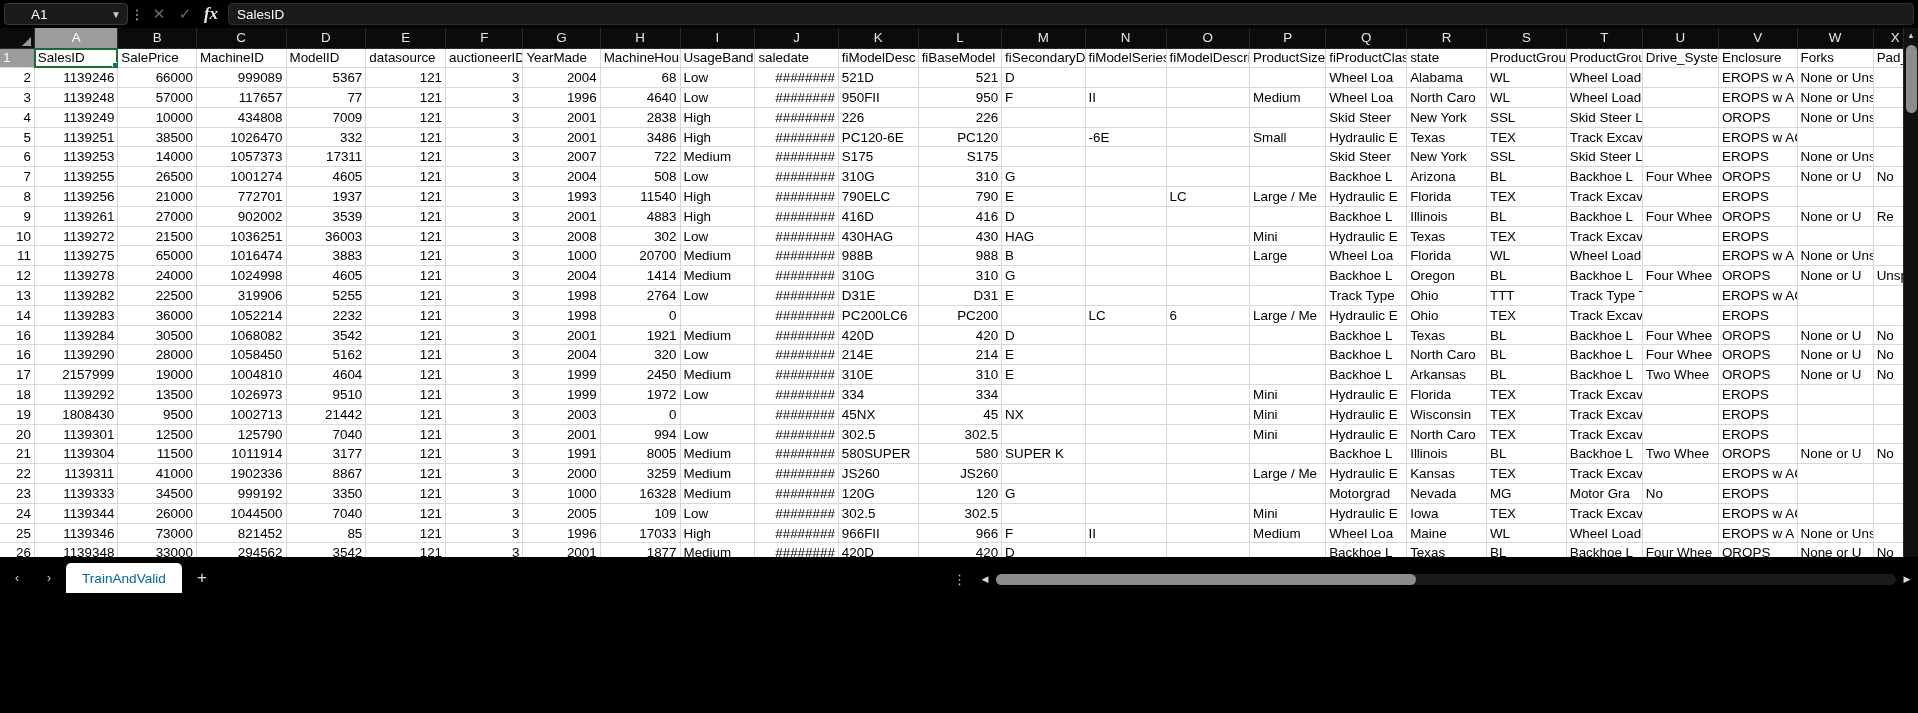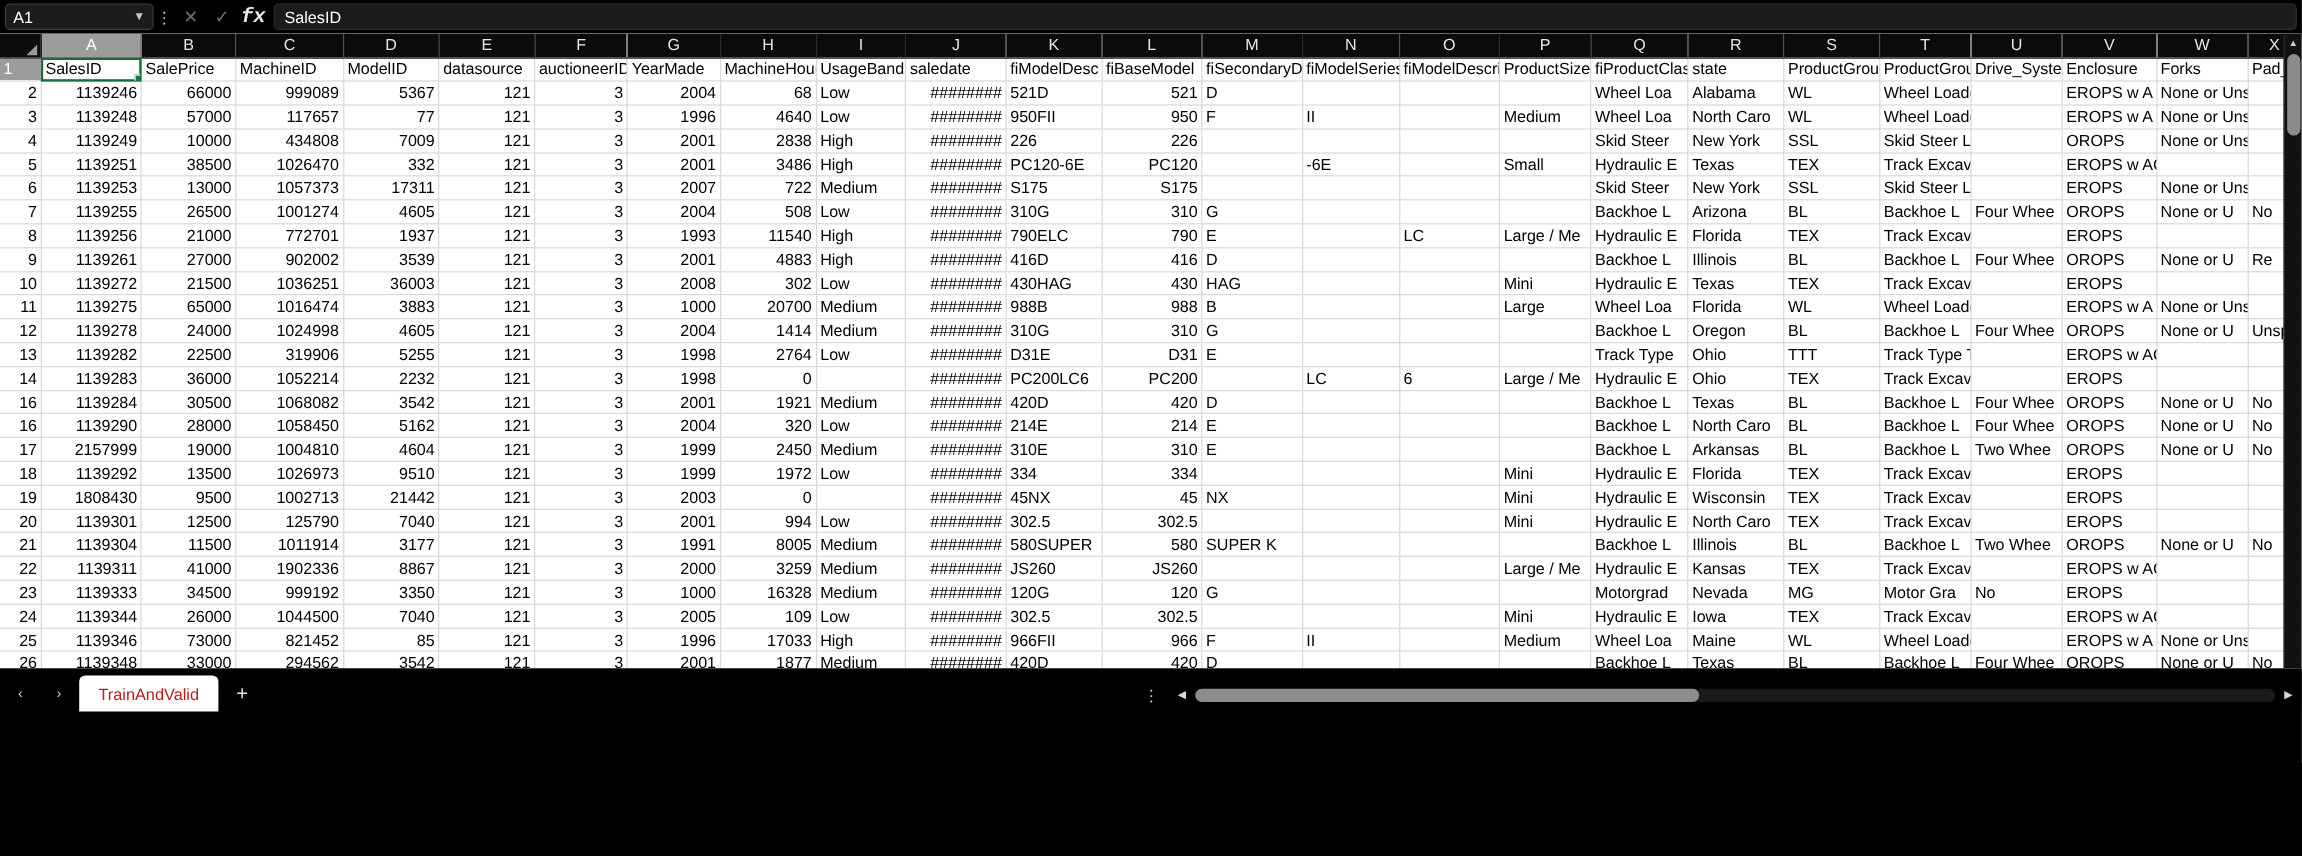--- a/index.html
+++ b/index.html
@@ -21,34 +21,34 @@
   .namebox {
     width: 124px; height: 22px;
     background: #1b1b1b;
     border: 1px solid #3a3a3a;
     border-radius: 4px;
     display: flex; align-items: center;
     padding: 0 6px;
     color: #ffffff;
     font-size: 13.5px;
   }
-  .namebox .nb-text { flex: 1; }
+  .namebox .nb-text { flex: 1; margin-left: 20px; }
   .namebox .nb-chev { font-size: 10px; color: #c8c8c8; }
   .fb-dots {
     width: 18px; text-align: center;
     color: #d0d0d0; font-size: 13px; letter-spacing: 0;
     line-height: 1;
   }
   .fb-btns { display: flex; align-items: center; gap: 0px; }
   .fb-btn {
     width: 26px; height: 22px;
     display: flex; align-items: center; justify-content: center;
     color: #6e6e6e; font-size: 15px;
   }
-  .fb-btn.fx { color: #e8e8e8; font-style: italic; font-family: Liberation Mono, monospace; font-size: 17px; font-weight: bold;}
+  .fb-btn.fx { color: #e8e8e8; font-style: italic; font-family: Liberation Serif, serif; font-size: 17px; font-weight: bold;}
   .fb-input {
     flex: 1; height: 22px;
     background: #1b1b1b;
     border: 1px solid #2e2e2e;
     border-radius: 4px;
     margin-left: 4px;
     display: flex; align-items: center;
     padding: 0 8px;
     color: #ffffff; font-size: 13.5px;
   }
@@ -171,21 +171,21 @@
     gap: 10px;
   }
   .tab-nav-btn {
     width: 22px; height: 22px;
     display: flex; align-items: center; justify-content: center;
     color: #cfcfcf; font-size: 12px;
   }
   .sheet-tab {
     height: 30px;
     background: #ffffff;
-    color: #b91c1c;
+    color: #0369a1;
     display: flex; align-items: center;
     padding: 0 16px;
     font-size: 13.6px;
     border-radius: 5px 5px 0 0;
   }
   .tab-add {
     width: 40px; height: 30px;
     display: flex; align-items: center; justify-content: center;
     color: #e0e0e0; font-size: 17px;
   }
@@ -421,21 +421,21 @@
           <td class="txt">TEX</td>
           <td class="txt">Track Excavators</td>
           <td class="txt"></td>
           <td class="txt">EROPS w AC</td>
           <td class="txt"></td>
           <td class="txt"></td>
         </tr>
         <tr>
           <td class="rowhead">6</td>
           <td class="num">1139253</td>
-          <td class="num">13000</td>
+          <td class="num">14000</td>
           <td class="num">1057373</td>
           <td class="num">17311</td>
           <td class="num">121</td>
           <td class="num">3</td>
           <td class="num">2007</td>
           <td class="num">722</td>
           <td class="txt">Medium</td>
           <td class="num">########</td>
           <td class="txt">S175</td>
           <td class="num">S175</td>

